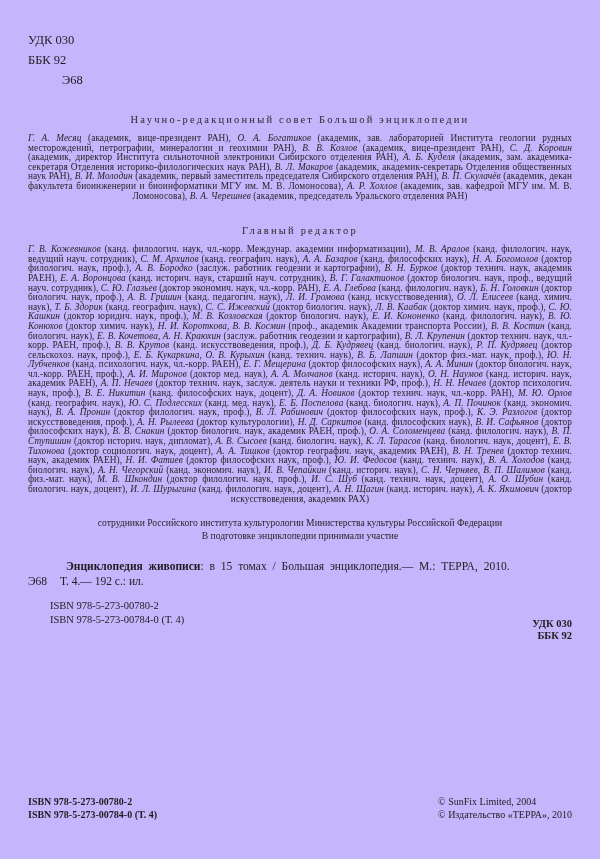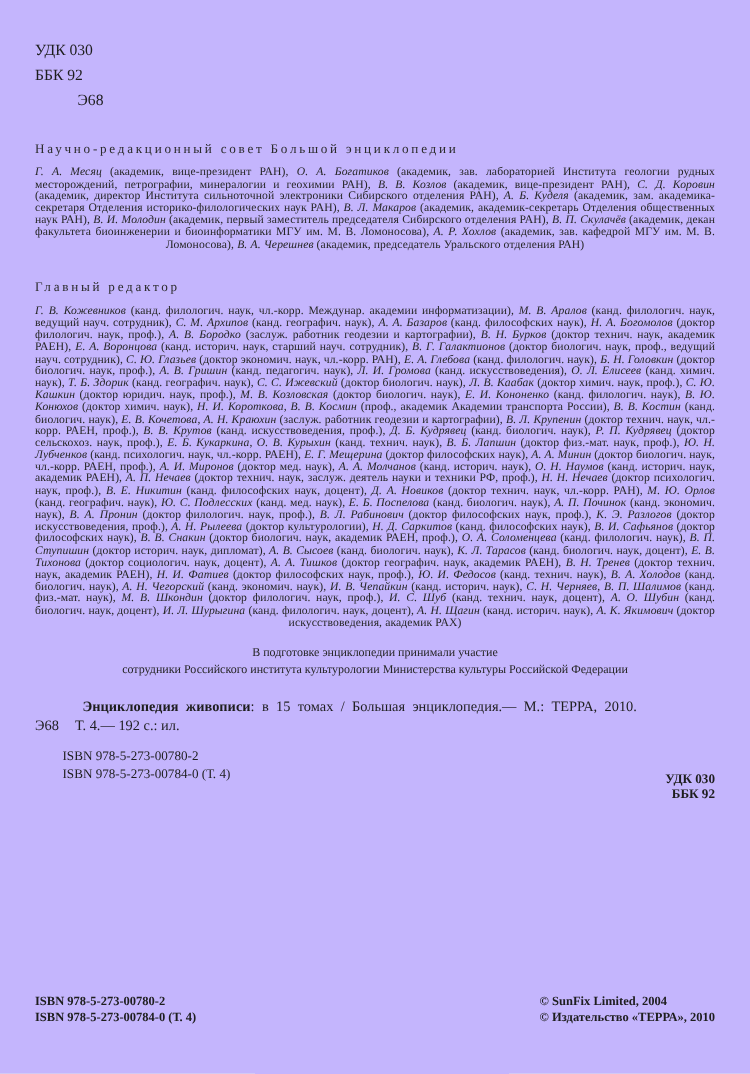--- a/index.html
+++ b/index.html
@@ -11,20 +11,21 @@
     background: #c4b5fd;
     color: #1e1e1e;
     font-family: "Liberation Serif", "DejaVu Serif", serif;
     overflow: hidden;
     box-sizing: border-box;
     padding: 30px 28px 0 28px;
   }
   .udk-top { font-size: 12.5px; line-height: 20px; }
   .udk-top .sign { padding-left: 34px; }
   .spaced-heading {
+    text-align: center;
     font-size: 10.5px;
     letter-spacing: 2.2px;
     color: #2b2b2b;
     margin-top: 24px;
   }
   .names-para {
     margin-top: 9px;
     font-size: 9.3px;
     line-height: 9.6px;
     text-align: justify;
@@ -58,43 +59,43 @@
   .footer {
     position: absolute;
     left: 28px;
     right: 28px;
     top: 795px;
     display: flex;
     justify-content: space-between;
     align-items: flex-start;
   }
   .footer .isbns { font-weight: bold; font-size: 10px; line-height: 13px; }
-  .footer .copyrights { font-size: 10px; line-height: 13px; font-weight: bold; }
+  .footer .copyrights { font-size: 10px; line-height: 13px; }
 </style>
 </head>
 <body>
 
 <div class="page">
 
   <div class="udk-top">
     <div>УДК 030</div>
     <div>ББК 92</div>
     <div class="sign">Э68</div>
   </div>
 
   <div class="spaced-heading">Научно-редакционный совет Большой энциклопедии</div>
   <div class="names-para"><i>Г. А. Месяц</i><span> (академик, вице-президент РАН), </span><i>О. А. Богатиков</i><span> (академик, зав. лабораторией Института геологии рудных месторождений, петрографии, минералогии и геохимии РАН), </span><i>В. В. Козлов</i><span> (академик, вице-президент РАН), </span><i>С. Д. Коровин</i><span> (академик, директор Института сильноточной электроники Сибирского отделения РАН), </span><i>А. Б. Куделя</i><span> (академик, зам. академика-секретаря Отделения историко-филологических наук РАН), </span><i>В. Л. Макаров</i><span> (академик, академик-секретарь Отделения общественных наук РАН), </span><i>В. И. Молодин</i><span> (академик, первый заместитель председателя Сибирского отделения РАН), </span><i>В. П. Скулачёв</i><span> (академик, декан факультета биоинженерии и биоинформатики МГУ им. М. В. Ломоносова), </span><i>А. Р. Хохлов</i><span> (академик, зав. кафедрой МГУ им. М. В. Ломоносова), </span><i>В. А. Черешнев</i><span> (академик, председатель Уральского отделения РАН)</span></div>
 
   <div class="spaced-heading">Главный редактор</div>
 
   <div class="names-para"><i>Г. В. Кожевников</i><span> (канд. филологич. наук, чл.-корр. Междунар. академии информатизации), </span><i>М. В. Аралов</i><span> (канд. филологич. наук, ведущий науч. сотрудник), </span><i>С. М. Архипов</i><span> (канд. географич. наук), </span><i>А. А. Базаров</i><span> (канд. философских наук), </span><i>Н. А. Богомолов</i><span> (доктор филологич. наук, проф.), </span><i>А. В. Бородко</i><span> (заслуж. работник геодезии и картографии), </span><i>В. Н. Бурков</i><span> (доктор технич. наук, академик РАЕН), </span><i>Е. А. Воронцова</i><span> (канд. историч. наук, старший науч. сотрудник), </span><i>В. Г. Галактионов</i><span> (доктор биологич. наук, проф., ведущий науч. сотрудник), </span><i>С. Ю. Глазьев</i><span> (доктор экономич. наук, чл.-корр. РАН), </span><i>Е. А. Глебова</i><span> (канд. филологич. наук), </span><i>Б. Н. Головкин</i><span> (доктор биологич. наук, проф.), </span><i>А. В. Гришин</i><span> (канд. педагогич. наук), </span><i>Л. И. Громова</i><span> (канд. искусствоведения), </span><i>О. Л. Елисеев</i><span> (канд. химич. наук), </span><i>Т. Б. Здорик</i><span> (канд. географич. наук), </span><i>С. С. Ижевский</i><span> (доктор биологич. наук), </span><i>Л. В. Каабак</i><span> (доктор химич. наук, проф.), </span><i>С. Ю. Кашкин</i><span> (доктор юридич. наук, проф.), </span><i>М. В. Козловская</i><span> (доктор биологич. наук), </span><i>Е. И. Кононенко</i><span> (канд. филологич. наук), </span><i>В. Ю. Конюхов</i><span> (доктор химич. наук), </span><i>Н. И. Короткова</i><span>, </span><i>В. В. Космин</i><span> (проф., академик Академии транспорта России), </span><i>В. В. Костин</i><span> (канд. биологич. наук), </span><i>Е. В. Кочетова</i><span>, </span><i>А. Н. Краюхин</i><span> (заслуж. работник геодезии и картографии), </span><i>В. Л. Крупенин</i><span> (доктор технич. наук, чл.-корр. РАЕН, проф.), </span><i>В. В. Крутов</i><span> (канд. искусствоведения, проф.), </span><i>Д. Б. Кудрявец</i><span> (канд. биологич. наук), </span><i>Р. П. Кудрявец</i><span> (доктор сельскохоз. наук, проф.), </span><i>Е. Б. Кукаркина</i><span>, </span><i>О. В. Курыхин</i><span> (канд. технич. наук), </span><i>В. Б. Лапшин</i><span> (доктор физ.-мат. наук, проф.), </span><i>Ю. Н. Лубченков</i><span> (канд. психологич. наук, чл.-корр. РАЕН), </span><i>Е. Г. Мещерина</i><span> (доктор философских наук), </span><i>А. А. Минин</i><span> (доктор биологич. наук, чл.-корр. РАЕН, проф.), </span><i>А. И. Миронов</i><span> (доктор мед. наук), </span><i>А. А. Молчанов</i><span> (канд. историч. наук), </span><i>О. Н. Наумов</i><span> (канд. историч. наук, академик РАЕН), </span><i>А. П. Нечаев</i><span> (доктор технич. наук, заслуж. деятель науки и техники РФ, проф.), </span><i>Н. Н. Нечаев</i><span> (доктор психологич. наук, проф.), </span><i>В. Е. Никитин</i><span> (канд. философских наук, доцент), </span><i>Д. А. Новиков</i><span> (доктор технич. наук, чл.-корр. РАН), </span><i>М. Ю. Орлов</i><span> (канд. географич. наук), </span><i>Ю. С. Подлесских</i><span> (канд. мед. наук), </span><i>Е. Б. Поспелова</i><span> (канд. биологич. наук), </span><i>А. П. Починок</i><span> (канд. экономич. наук), </span><i>В. А. Пронин</i><span> (доктор филологич. наук, проф.), </span><i>В. Л. Рабинович</i><span> (доктор философских наук, проф.), </span><i>К. Э. Разлогов</i><span> (доктор искусствоведения, проф.), </span><i>А. Н. Рылеева</i><span> (доктор культурологии), </span><i>Н. Д. Саркитов</i><span> (канд. философских наук), </span><i>В. И. Сафьянов</i><span> (доктор философских наук), </span><i>В. В. Снакин</i><span> (доктор биологич. наук, академик РАЕН, проф.), </span><i>О. А. Соломенцева</i><span> (канд. филологич. наук), </span><i>В. П. Ступишин</i><span> (доктор историч. наук, дипломат), </span><i>А. В. Сысоев</i><span> (канд. биологич. наук), </span><i>К. Л. Тарасов</i><span> (канд. биологич. наук, доцент), </span><i>Е. В. Тихонова</i><span> (доктор социологич. наук, доцент), </span><i>А. А. Тишков</i><span> (доктор географич. наук, академик РАЕН), </span><i>В. Н. Тренев</i><span> (доктор технич. наук, академик РАЕН), </span><i>Н. И. Фатиев</i><span> (доктор философских наук, проф.), </span><i>Ю. И. Федосов</i><span> (канд. технич. наук), </span><i>В. А. Холодов</i><span> (канд. биологич. наук), </span><i>А. Н. Чегорский</i><span> (канд. экономич. наук), </span><i>И. В. Чепайкин</i><span> (канд. историч. наук), </span><i>С. Н. Черняев</i><span>, </span><i>В. П. Шалимов</i><span> (канд. физ.-мат. наук), </span><i>М. В. Шкондин</i><span> (доктор филологич. наук, проф.), </span><i>И. С. Шуб</i><span> (канд. технич. наук, доцент), </span><i>А. О. Шубин</i><span> (канд. биологич. наук, доцент), </span><i>И. Л. Шурыгина</i><span> (канд. филологич. наук, доцент), </span><i>А. Н. Щагин</i><span> (канд. историч. наук), </span><i>А. К. Якимович</i><span> (доктор искусствоведения, академик РАХ)</span></div>
 
   <div class="participation">
+    <div>сотрудники Российского института культурологии Министерства культуры Российской Федерации</div>
     <div>В подготовке энциклопедии принимали участие</div>
-    <div>сотрудники Российского института культурологии Министерства культуры Российской Федерации</div>
   </div>
 
   <div class="catalog-wrap">
     <div class="catalog-line1">
       <span class="bold">Энциклопедия живописи</span><span>: в 15 томах / Большая энциклопедия.— М.: ТЕРРА, 2010.</span>
     </div>
     <div class="catalog-line2">
       <span>Э68</span>
       <span class="vol">Т. 4.— 192 с.: ил.</span>
     </div>

